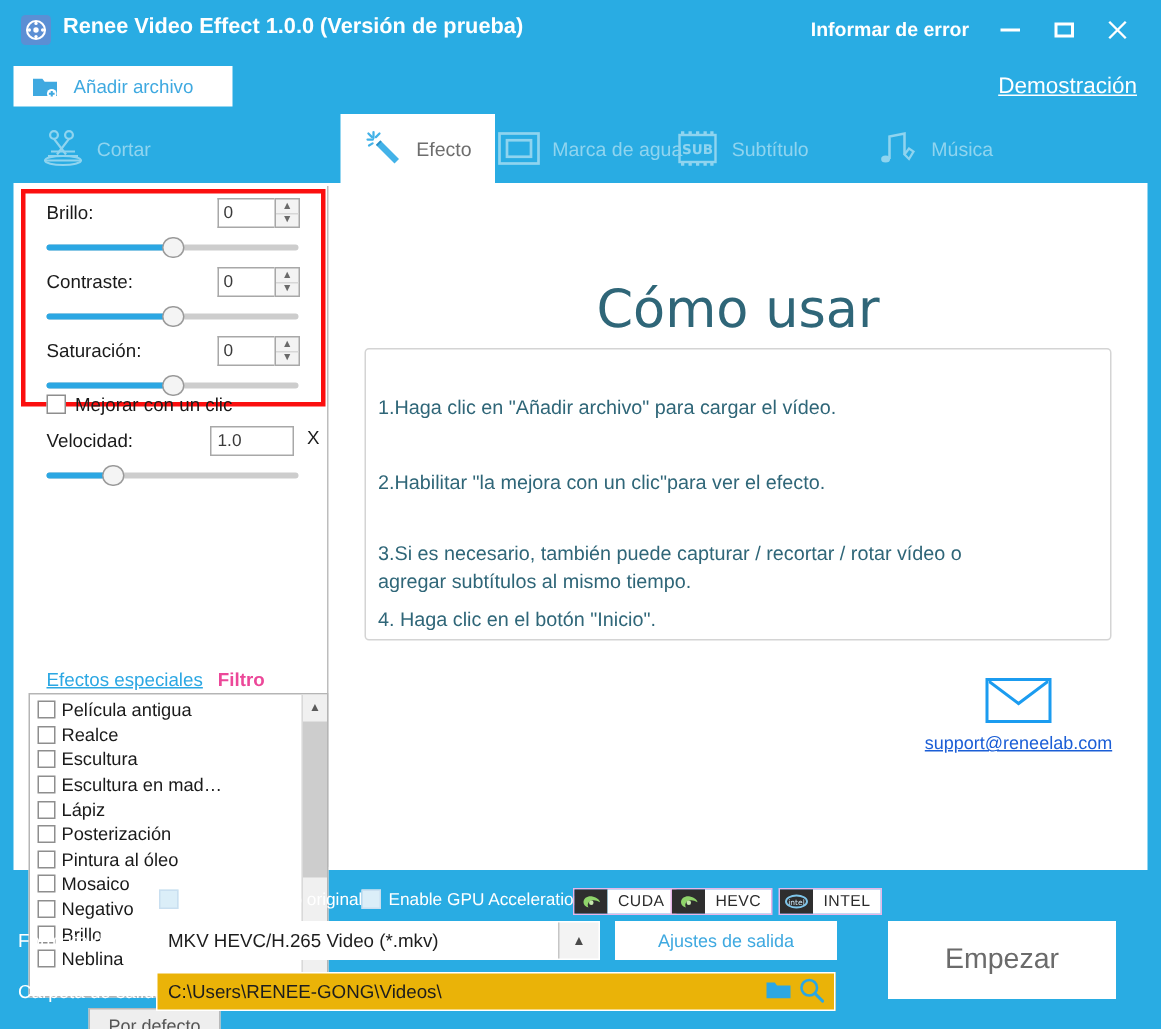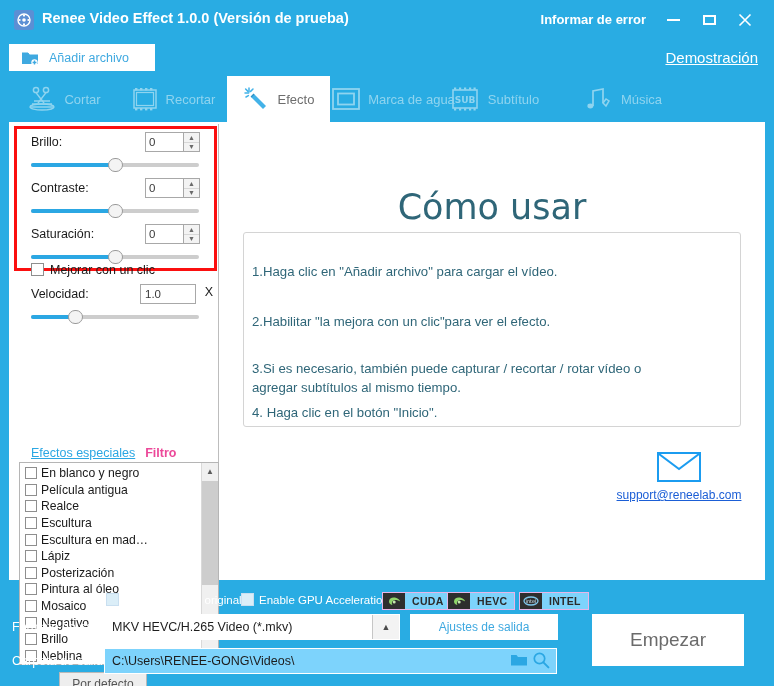--- a/index.html
+++ b/index.html
@@ -301,23 +301,23 @@
     display: flex; align-items: stretch;
     border: 1px solid #e8b5e8;
     box-sizing: border-box;
     cursor: pointer;
   }
   .gpu-badge .logo {
     width: 22px; background: #2e2e2e;
     display: flex; align-items: center; justify-content: center;
   }
   .gpu-badge .name {
-    padding: 0 7px; background: #7dd3fc;
+    padding: 0 7px; background: #ffffff;
     display: flex; align-items: center;
-    font-size: 10.5px; font-weight: bold; color: #2b2b2b;
+    font-size: 10.5px; font-weight: normal; color: #2b2b2b;
     letter-spacing: 0.3px;
   }
 
   .lbl-right {
     position: absolute; font-size: 12.5px; color: #ffffff; white-space: nowrap;
   }
   .combo {
     position: absolute; left: 104px; top: 34px;
     width: 296px; height: 26px;
     background: #ffffff; border: 1px solid #ffffff;
@@ -336,21 +336,21 @@
     position: absolute; left: 410px; top: 34px;
     width: 148px; height: 26px;
     background: #ffffff;
     display: flex; align-items: center; justify-content: center;
     font-size: 12px; color: #3fa9e0;
     cursor: pointer;
   }
   .pathbox {
     position: absolute; left: 104px; top: 68px;
     width: 453px; height: 26px;
-    background: #7dd3fc; border: 1px solid #ffffff;
+    background: #eab308; border: 1px solid #ffffff;
     box-sizing: border-box;
     display: flex; align-items: center;
   }
   .pathbox .val { margin-left: 7px; font-size: 12.5px; color: #1d1d1d; }
   .pathbox .icons {
     position: absolute; right: 6px; top: 2px;
     display: flex; align-items: center; gap: 4px;
   }
   .start-btn {
     position: absolute; left: 592px; top: 614px;
@@ -411,39 +411,20 @@
         <span class="ticon">
           <svg width="30" height="26" viewBox="0 0 30 26">
             <circle cx="9" cy="4" r="2.6" fill="none" stroke="#8fd4ef" stroke-width="1.5"></circle>
             <circle cx="19" cy="4" r="2.6" fill="none" stroke="#8fd4ef" stroke-width="1.5"></circle>
             <path d="M9 6.6 L17 17 M19 6.6 L11 17" stroke="#8fd4ef" stroke-width="1.5" fill="none"></path>
             <path d="M3 21 L27 21 M5 18 L25 18 M7 15 L23 15" stroke="#8fd4ef" stroke-width="1.3"></path>
             <ellipse cx="15" cy="21" rx="12" ry="3" fill="none" stroke="#8fd4ef" stroke-width="1.4"></ellipse>
           </svg>
         </span>
         <span class="tlabel">Cortar</span>
-      </div>
-      <div class="tab" style="left: 119px; width: 108px;">
-        <span class="ticon">
-          <svg width="28" height="26" viewBox="0 0 28 26">
-            <rect x="3" y="4" width="22" height="18" fill="none" stroke="#8fd4ef" stroke-width="1.5"></rect>
-            <rect x="5.5" y="6.5" width="17" height="13" fill="none" stroke="#8fd4ef" stroke-width="1.2"></rect>
-            <g fill="#8fd4ef">
-              <rect x="4" y="2" width="2.4" height="2.4"></rect>
-              <rect x="9" y="2" width="2.4" height="2.4"></rect>
-              <rect x="14" y="2" width="2.4" height="2.4"></rect>
-              <rect x="19" y="2" width="2.4" height="2.4"></rect>
-              <rect x="4" y="22" width="2.4" height="2.4"></rect>
-              <rect x="9" y="22" width="2.4" height="2.4"></rect>
-              <rect x="14" y="22" width="2.4" height="2.4"></rect>
-              <rect x="19" y="22" width="2.4" height="2.4"></rect>
-            </g>
-          </svg>
-        </span>
-        <span class="tlabel">Recortar</span>
       </div>
       <div class="tab active" style="left: 227px; width: 103px;">
         <span class="ticon">
           <svg width="28" height="26" viewBox="0 0 28 26">
             <path d="M23 20 L11 8 L8 11 L20 23 Z" fill="#43b2e8"></path>
             <path d="M8 11 L11 8" stroke="#2b8fc4" stroke-width="1.2"></path>
             <g stroke="#43b2e8" stroke-width="1.5" stroke-linecap="round">
               <path d="M6 2 L6 6"></path>
               <path d="M2 7 L5.6 7"></path>
               <path d="M2.6 3 L5 5.4"></path>
@@ -568,24 +549,20 @@
 
       <div class="tabs-sm">
         <span class="t sel">Efectos especiales</span>
         <span class="t unsel">Filtro</span>
       </div>
 
       <div class="listbox">
         <div class="listinner" id="filter-list">
             <div class="listitem">
               <span class="chkbox"></span>
-              <span class="lbl">En blanco y negro</span>
-            </div>
-            <div class="listitem">
-              <span class="chkbox"></span>
               <span class="lbl">Película antigua</span>
             </div>
             <div class="listitem">
               <span class="chkbox"></span>
               <span class="lbl">Realce</span>
             </div>
             <div class="listitem">
               <span class="chkbox"></span>
               <span class="lbl">Escultura</span>
             </div>

